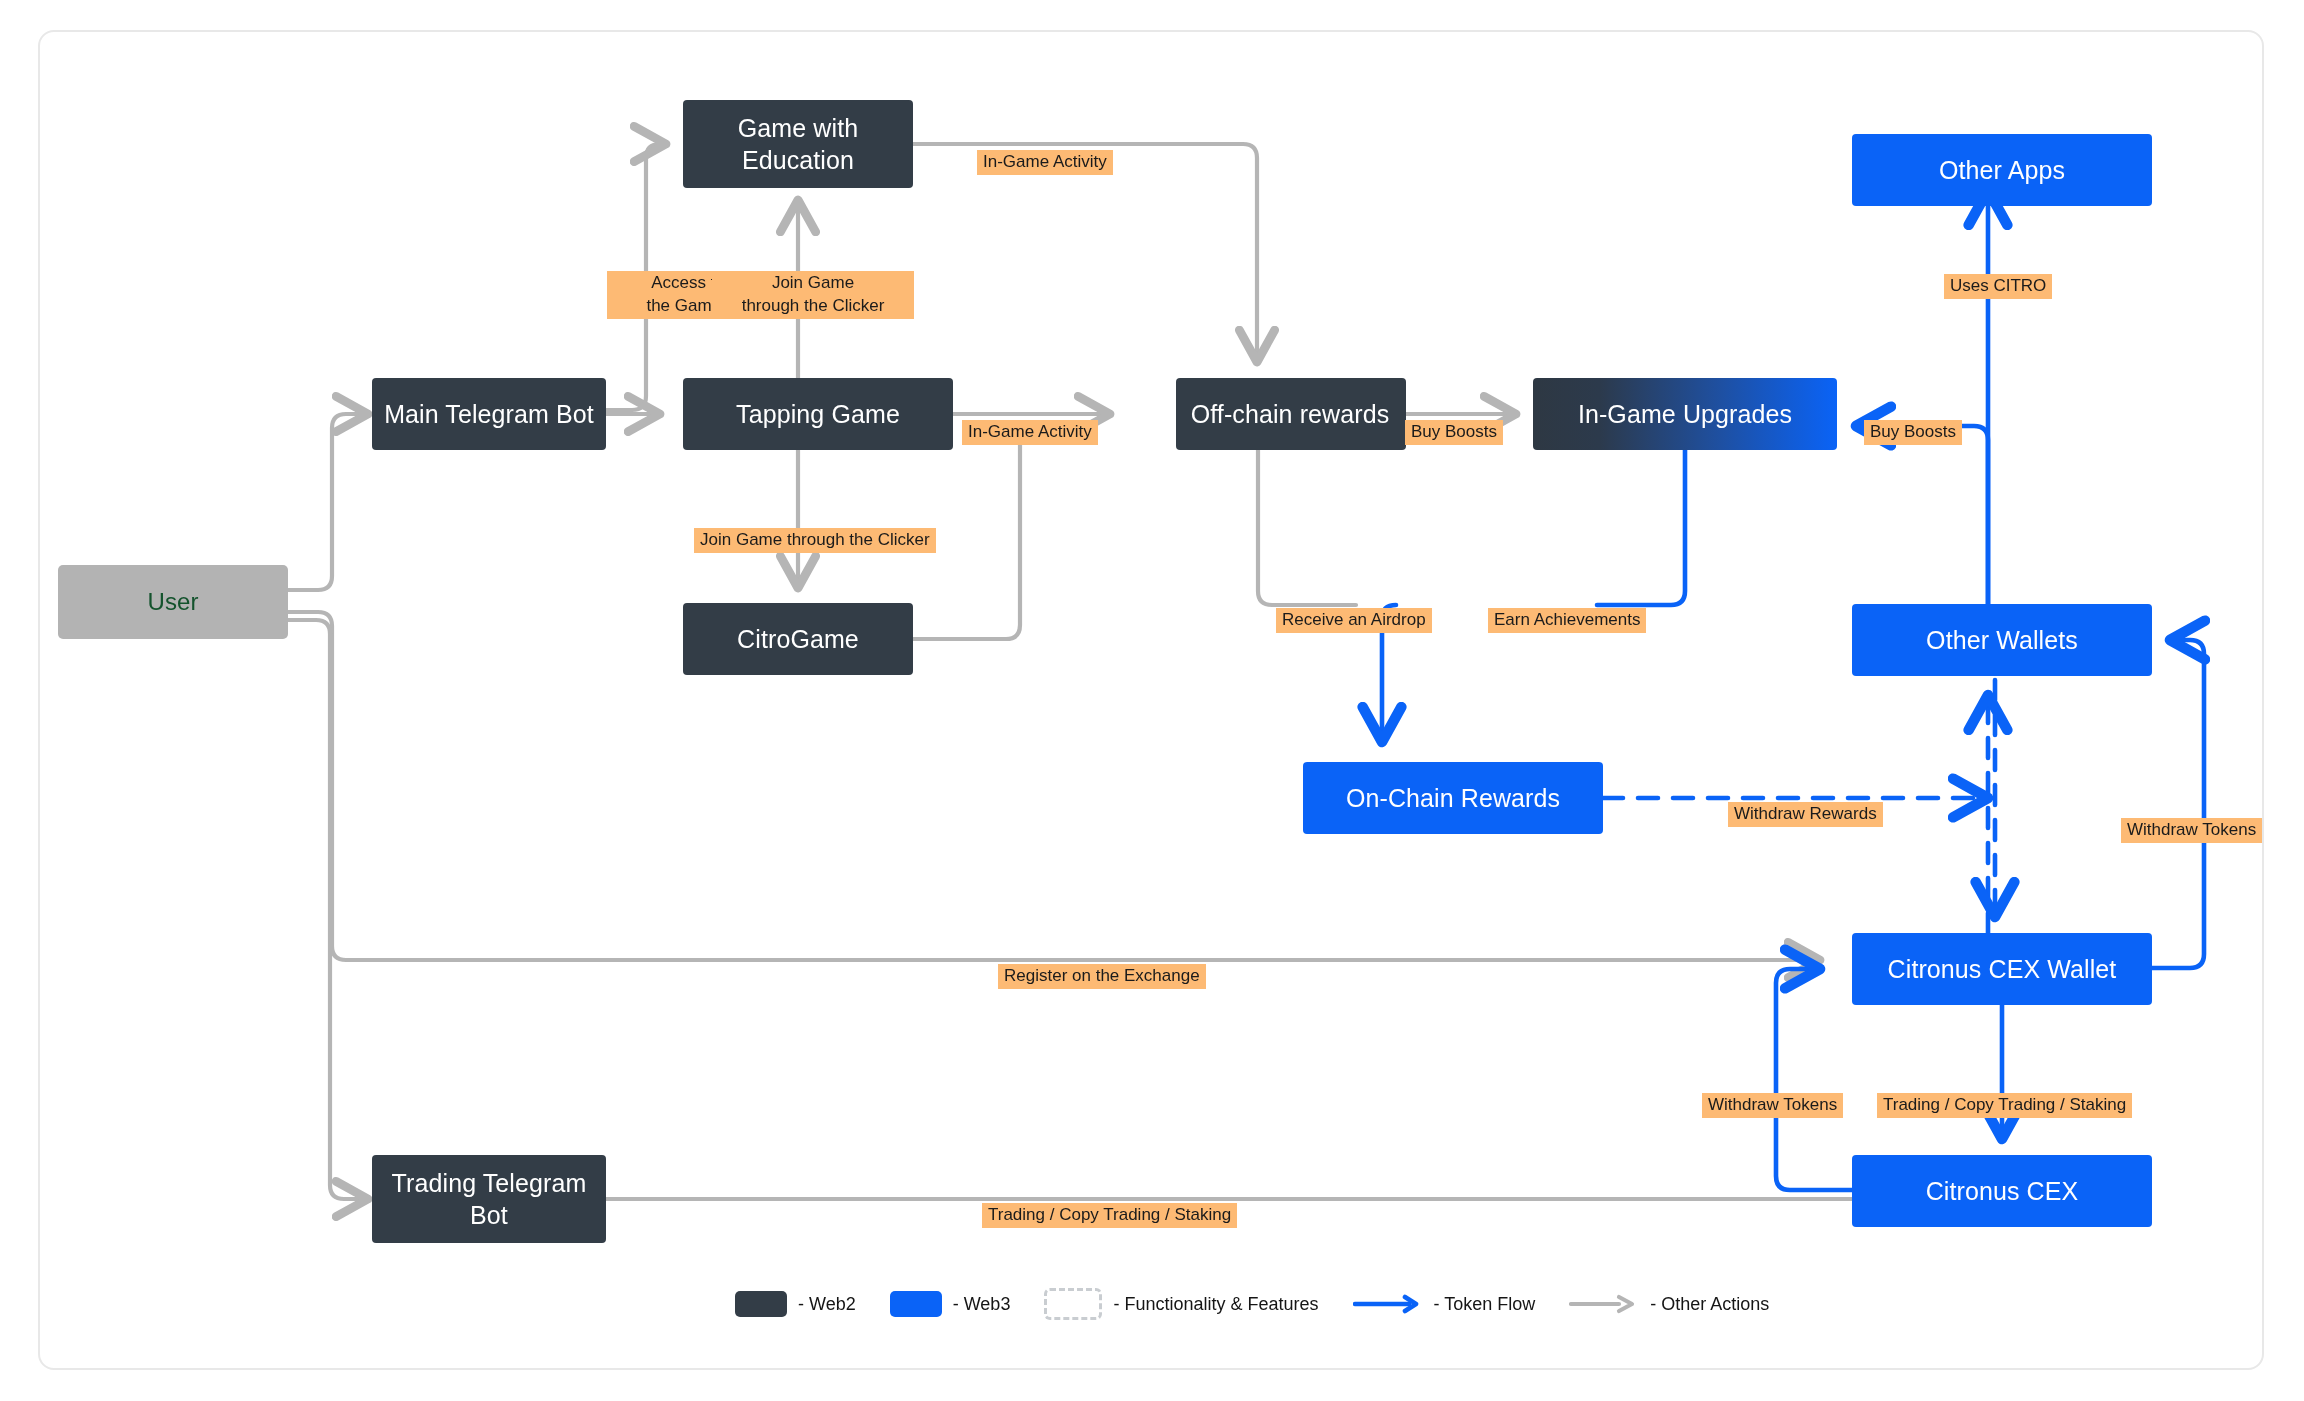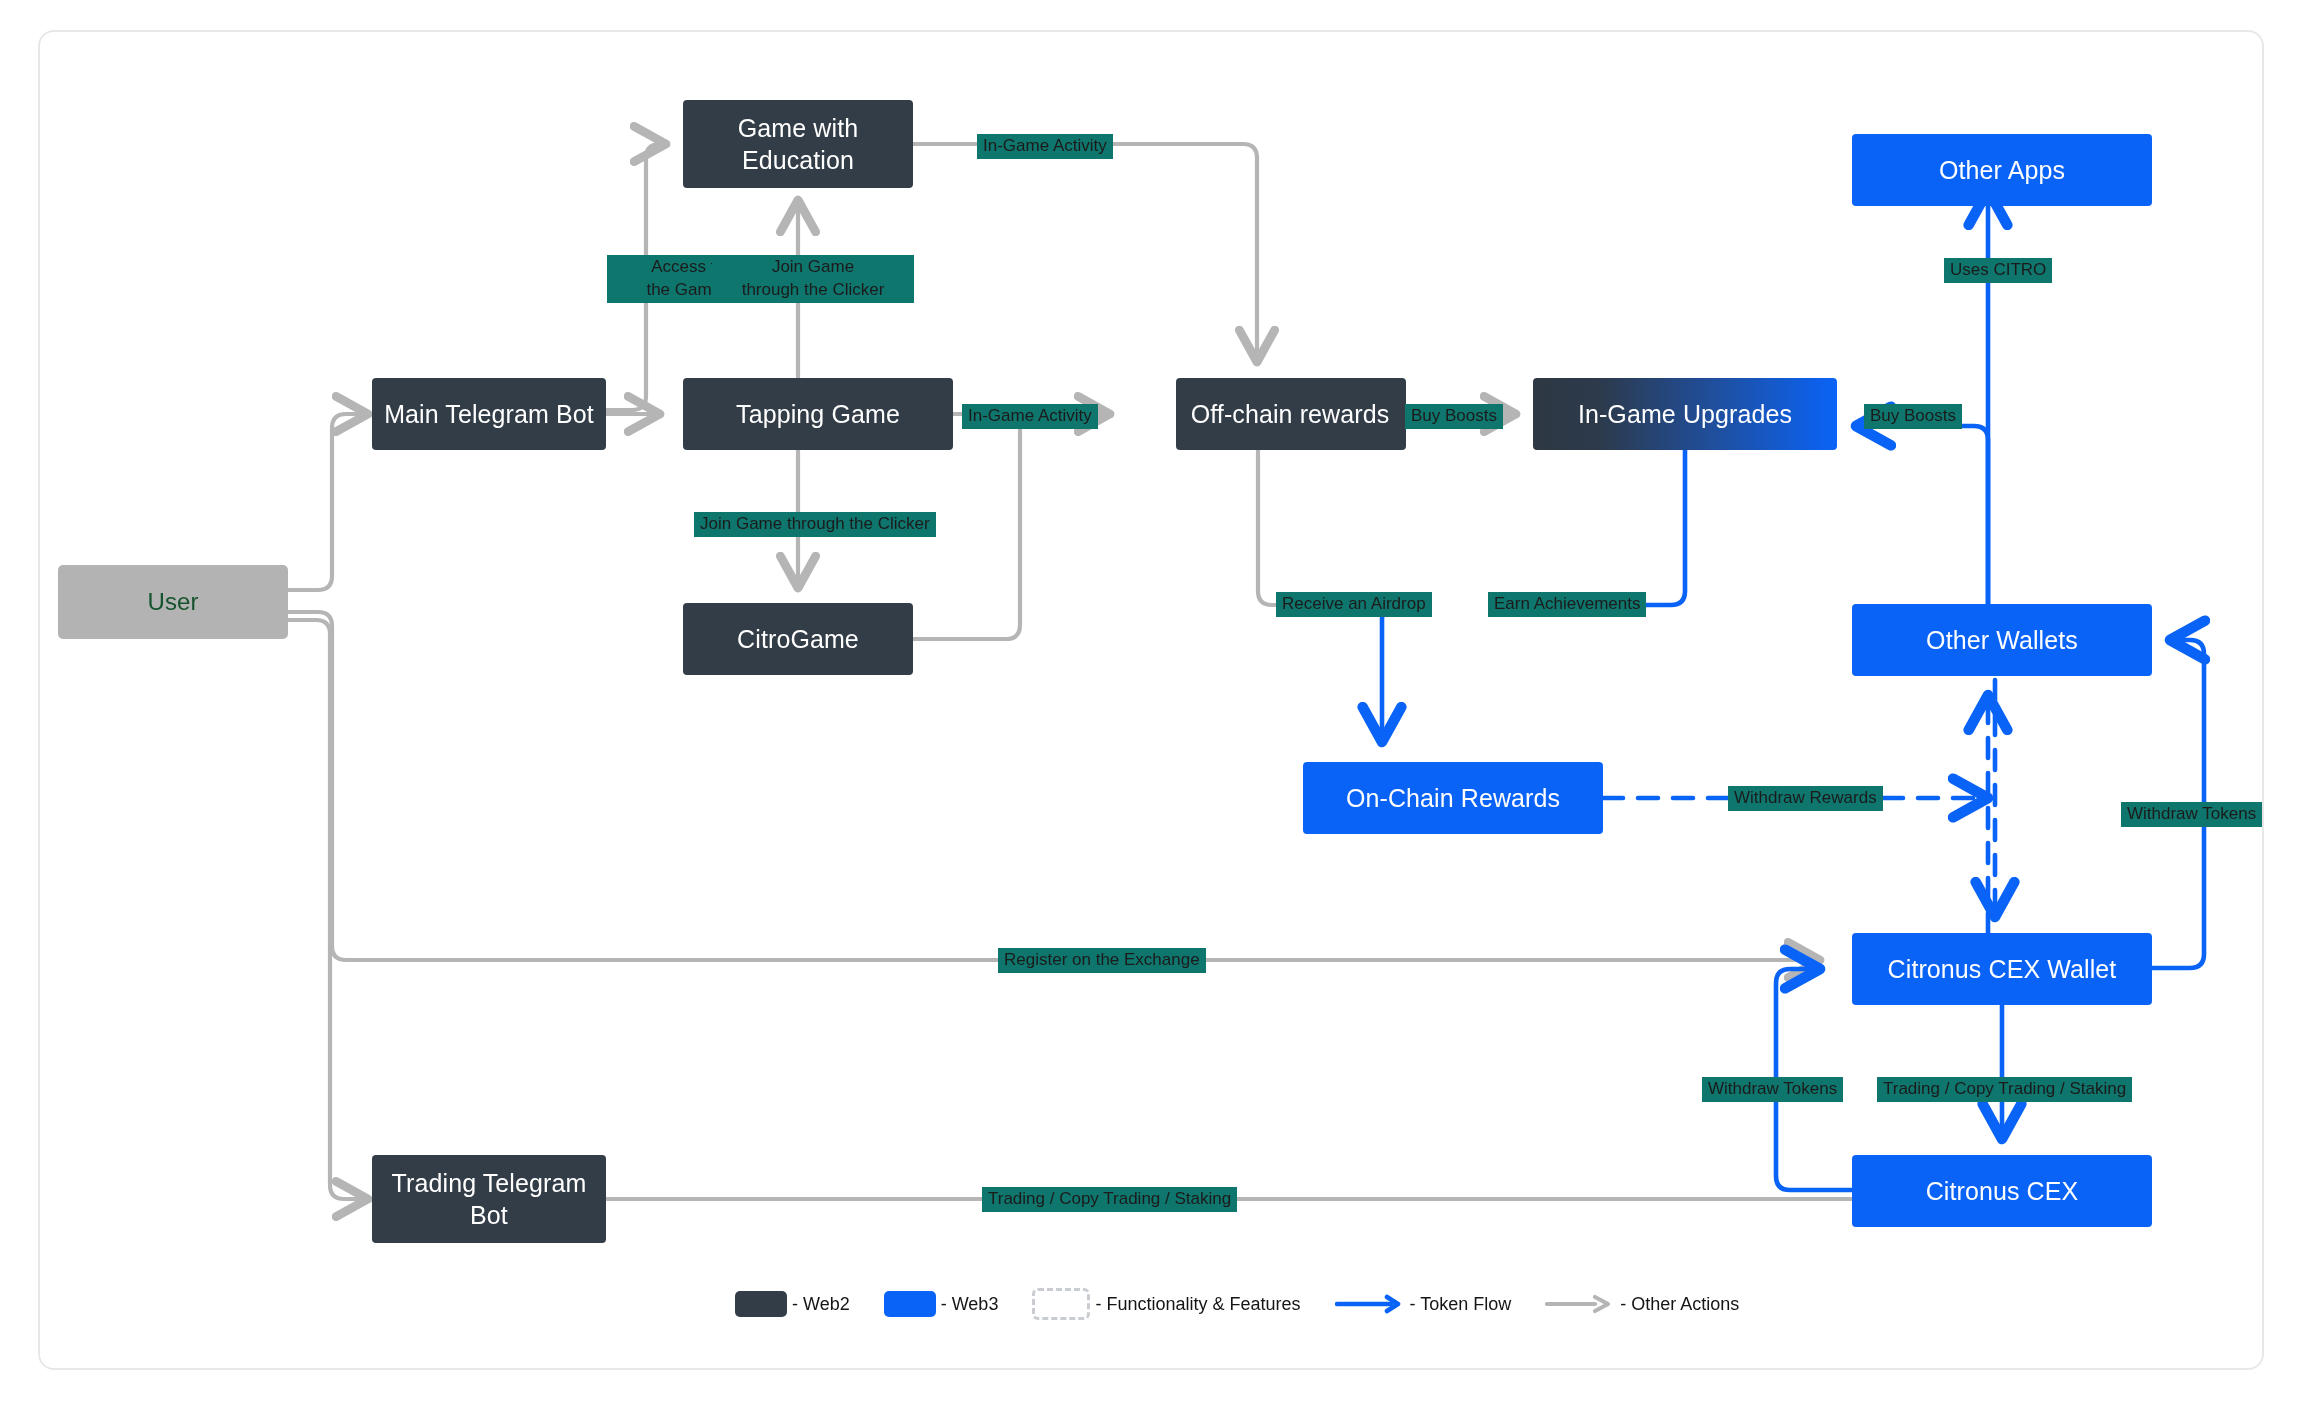--- a/index.html
+++ b/index.html
@@ -50,39 +50,40 @@
   .node.web2  { background: #333d47; }
   .node.web3  { background: #0a63f7; }
   .node.user  { background: #b3b3b3; color: #14532d; border-radius: 5px; font-size: 24px;}
   .node.grad  { background: linear-gradient(90deg, #2e3843 0%, #2c3a4c 22%, #1f4f9e 60%, #0a63f7 100%); text-align: right; }
 
   .edge-label {
     position: absolute;
     font-size: 17px;
     color: #1b1b1b;
     white-space: nowrap;
-    background: #0f766e;
+    background: #fdba74;
     padding: 1px 6px;
     line-height: 1.35;
     text-align: center;
+    margin-top: 16px;
   }
   .edge-label.two { white-space: normal; width: 150px; }
 
   
   #legend {
     position: absolute;
     left: 735px;
     top: 1288px;
     display: flex;
     align-items: center;
     gap: 34px;
     font-size: 18px;
     color: #151515;
   }
-  .leg-item { display: flex; align-items: center; gap: 5px; }
+  .leg-item { display: flex; align-items: center; gap: 11px; }
   .sw {
     width: 52px; height: 26px; border-radius: 5px; display:inline-block;
   }
   .sw.web2 { background: #333d47; }
   .sw.web3 { background: #0a63f7; }
   .sw.dash { background: transparent; border: 3px dashed #c9cdd1; border-radius: 6px; }
   .leg-arrow { width: 70px; height: 20px; display:inline-block; }
 </style>
 </head>
 <body>

